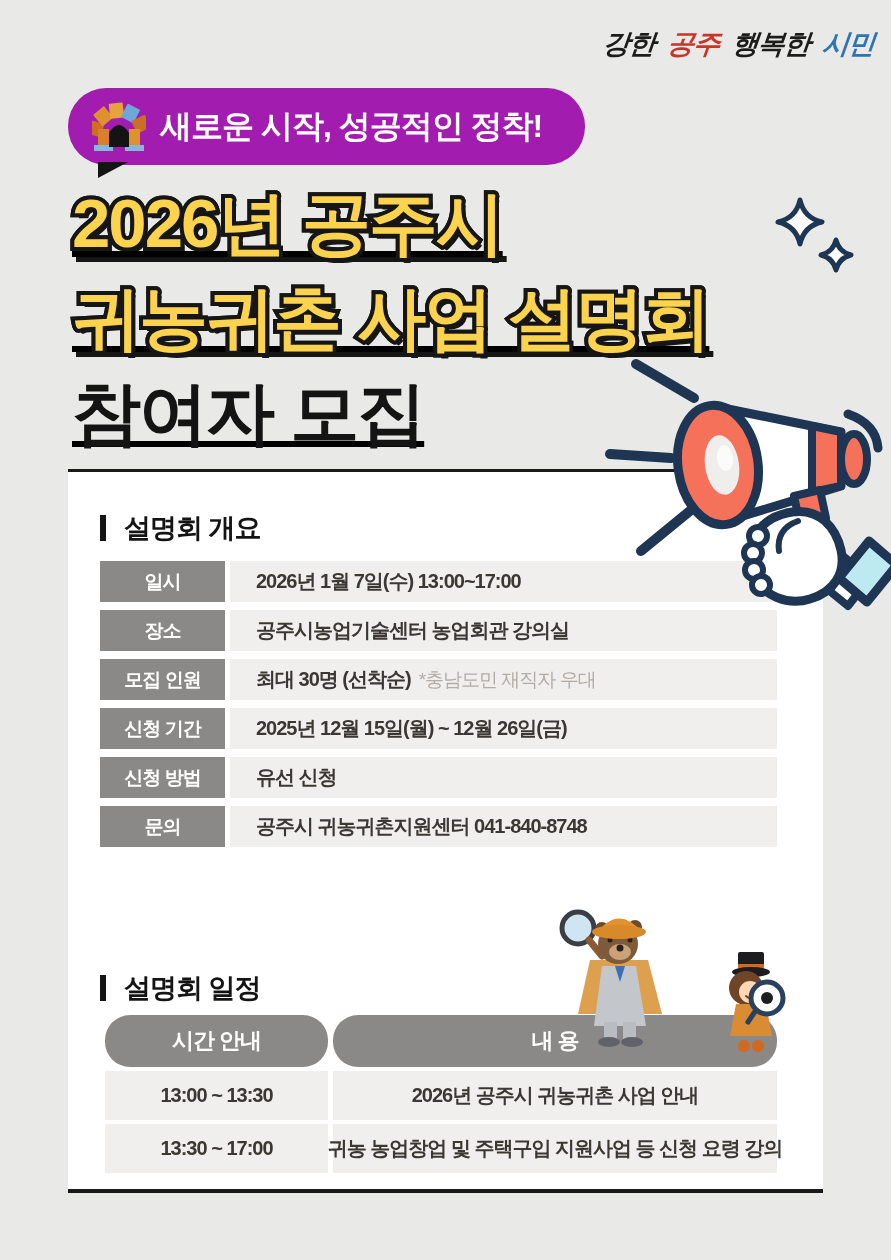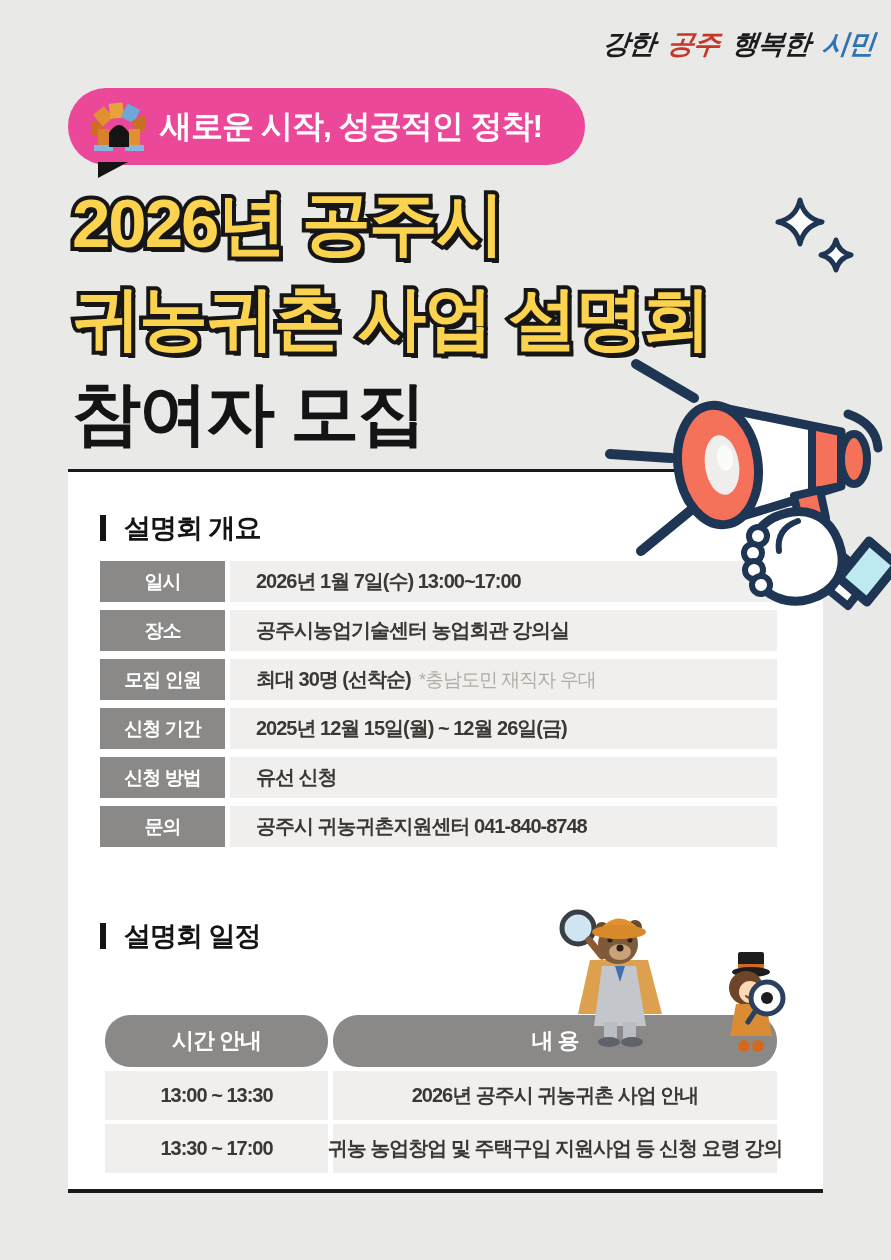--- a/index.html
+++ b/index.html
@@ -7,46 +7,46 @@
   body { font-family:"Liberation Sans","DejaVu Sans",sans-serif; }
   .poster { position:relative; width:891px; height:1260px; background:#e9e9e7; overflow:hidden; }
 
   
   .logo { position:absolute; top:26px; right:16px; font-style:italic; font-weight:900;
           font-size:27px; letter-spacing:-1px; transform:skewX(-6deg); }
   .logo span { margin-left:6px; }
   .lg-black { color:#1c1c1c; } .lg-red { color:#c6372a; } .lg-blue { color:#2e74b5; }
 
   
-  .badge { position:absolute; left:68px; top:88px; width:517px; height:77px; background:#ec4899;
+  .badge { position:absolute; left:68px; top:88px; width:517px; height:77px; background:#a21caf;
            border-radius:38px; display:flex; align-items:center; padding-left:24px; gap:14px; }
   .badge-tail { position:absolute; left:30px; bottom:-13px; width:30px; height:16px; background:#141414;
                 clip-path:polygon(0 0,100% 0,0 100%); }
   .badge-text { color:#ffffff; font-weight:800; font-size:32px; letter-spacing:-1px; white-space:nowrap; }
 
   
-  .title { position:absolute; left:72px; top:176px; font-weight:900; letter-spacing:-2px; }
+  .title { position:absolute; left:72px; top:176px; font-weight:900; letter-spacing:-2px;text-decoration:underline; }
   .t-line { font-size:69px; line-height:95px; white-space:nowrap; }
   .t-yellow { color:#fbd34e; -webkit-text-stroke:8px #161616; paint-order:stroke fill;
               text-shadow:4px 5px 0 #161616; }
   .t-black { color:#141414; }
 
   .sparkles { position:absolute; left:770px; top:192px; }
   .megaphone { position:absolute; left:596px; top:346px; z-index:5; }
 
   .line-top { position:absolute; left:68px; top:469px; width:755px; height:3px; background:#1a1a1a; }
   .panel { position:absolute; left:68px; top:472px; width:755px; height:717px; background:#ffffff; }
   .line-bottom { position:absolute; left:68px; top:1189px; width:755px; height:4px; background:#1a1a1a; }
 
   
   .sec-head { position:absolute; display:flex; align-items:center; gap:18px; z-index:2; }
   .sec-bar { width:6px; height:26px; background:#141414; }
   .sec-title { font-size:27px; font-weight:900; color:#141414; letter-spacing:-1px; }
   .h-overview { left:100px; top:510px; }
-  .h-schedule { left:100px; top:918px; }
+  .h-schedule { left:100px; top:970px; }
 
   
   .ov-table { position:absolute; left:100px; top:561px; z-index:2; }
   .ov-row { display:flex; margin-bottom:8px; height:41px; }
   .ov-label { width:125px; background:#8b8987; color:#ffffff; font-size:19px; font-weight:700;
               display:flex; align-items:center; justify-content:center; letter-spacing:-1px; flex:none; }
   .ov-value { width:547px; background:#f0efed; color:#3b3733; font-size:20px; font-weight:700;
               display:flex; align-items:center; padding-left:26px; margin-left:5px;
               letter-spacing:-1px; white-space:nowrap; flex:none; }
   .ov-note { color:#b3aca6; font-weight:400; font-size:19px; margin-left:8px; }

